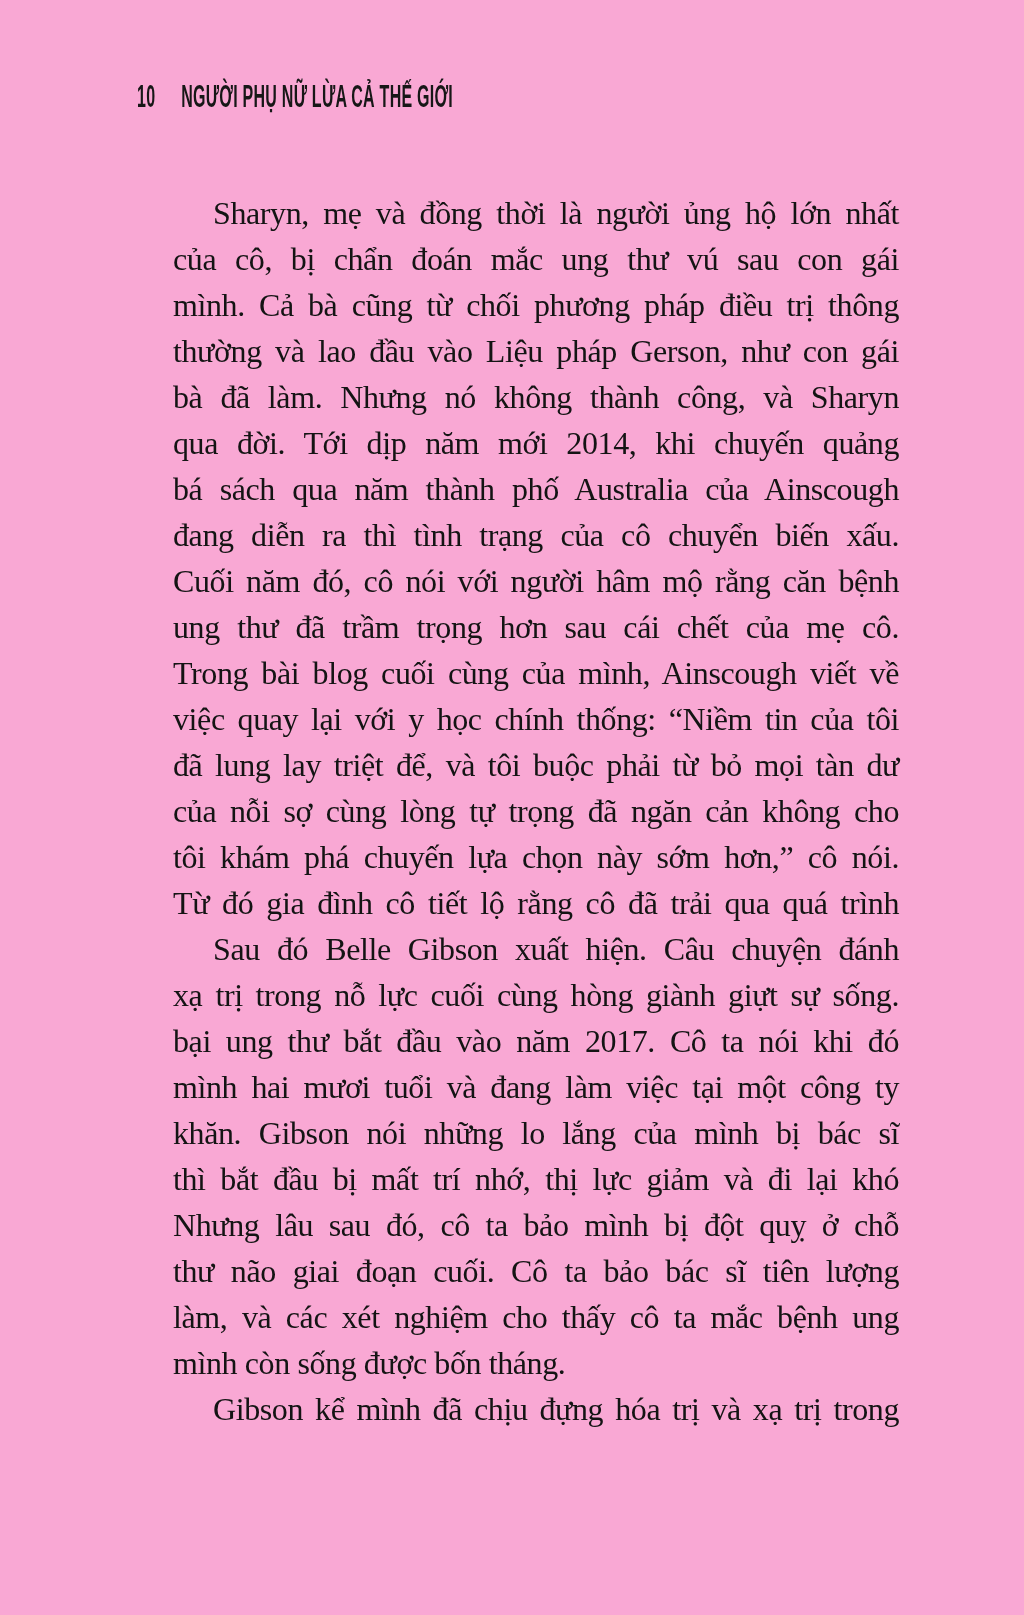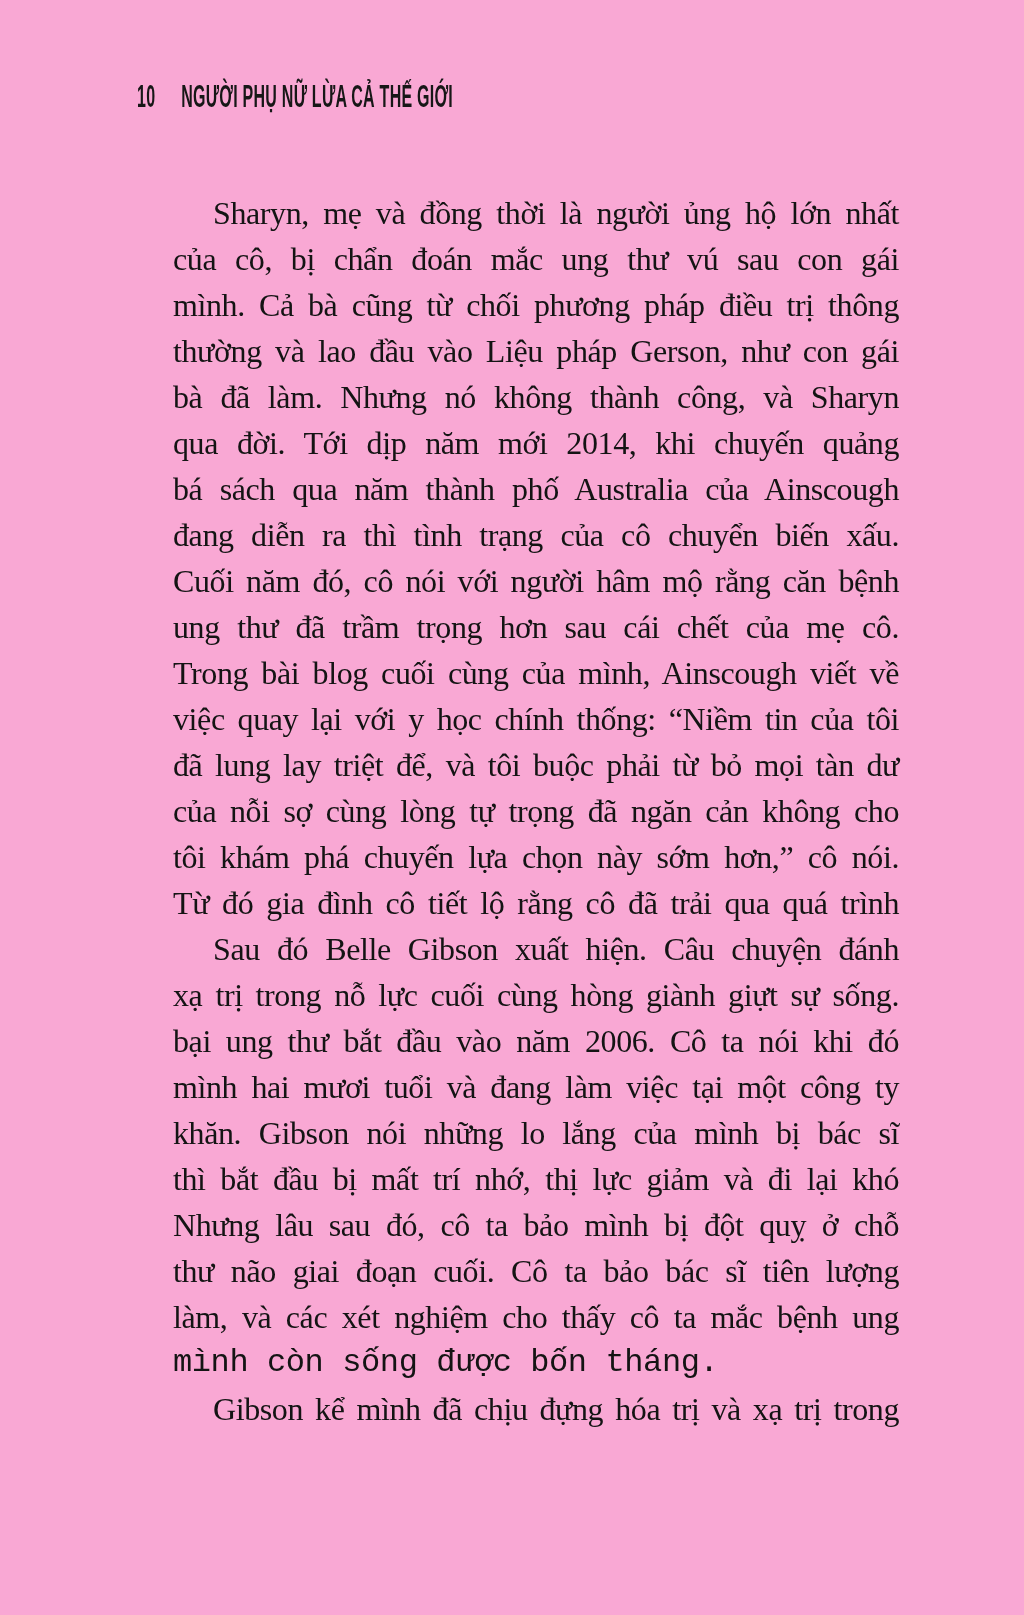--- a/index.html
+++ b/index.html
@@ -45,21 +45,21 @@
     margin-left: 36px;
   }
   .line {
     text-align: justify;
     text-align-last: justify;
     white-space: normal;
     height: 46px;
     overflow: visible;
   }
   .line.indent { text-indent: 40px; }
-  .line.no-flush { text-align-last: left; font-family: Liberation Mono, monospace; }
+  .line.no-flush { text-align-last: left; }
 </style>
 </head>
 <body>
 
 <div class="page">
 
   <div class="running-header">
     <span>10</span>
     <span>NGƯỜI PHỤ NỮ LỪA CẢ THẾ GIỚI</span>
   </div>
@@ -76,21 +76,21 @@
       <div class="line">Cuối năm đó, cô nói với người hâm mộ rằng căn bệnh</div>
       <div class="line">ung thư đã trầm trọng hơn sau cái chết của mẹ cô.</div>
       <div class="line">Trong bài blog cuối cùng của mình, Ainscough viết về</div>
       <div class="line">việc quay lại với y học chính thống: “Niềm tin của tôi</div>
       <div class="line">đã lung lay triệt để, và tôi buộc phải từ bỏ mọi tàn dư</div>
       <div class="line">của nỗi sợ cùng lòng tự trọng đã ngăn cản không cho</div>
       <div class="line">tôi khám phá chuyến lựa chọn này sớm hơn,” cô nói.</div>
       <div class="line">Từ đó gia đình cô tiết lộ rằng cô đã trải qua quá trình</div>
       <div class="line indent">Sau đó Belle Gibson xuất hiện. Câu chuyện đánh</div>
       <div class="line">xạ trị trong nỗ lực cuối cùng hòng giành giựt sự sống.</div>
-      <div class="line">bại ung thư bắt đầu vào năm 2006. Cô ta nói khi đó</div>
+      <div class="line">bại ung thư bắt đầu vào năm 2017. Cô ta nói khi đó</div>
       <div class="line">mình hai mươi tuổi và đang làm việc tại một công ty</div>
       <div class="line">khăn. Gibson nói những lo lắng của mình bị bác sĩ</div>
       <div class="line">thì bắt đầu bị mất trí nhớ, thị lực giảm và đi lại khó</div>
       <div class="line">Nhưng lâu sau đó, cô ta bảo mình bị đột quỵ ở chỗ</div>
       <div class="line">thư não giai đoạn cuối. Cô ta bảo bác sĩ tiên lượng</div>
       <div class="line">làm, và các xét nghiệm cho thấy cô ta mắc bệnh ung</div>
       <div class="line no-flush">mình còn sống được bốn tháng.</div>
       <div class="line indent">Gibson kể mình đã chịu đựng hóa trị và xạ trị trong</div>
     </div>
 

